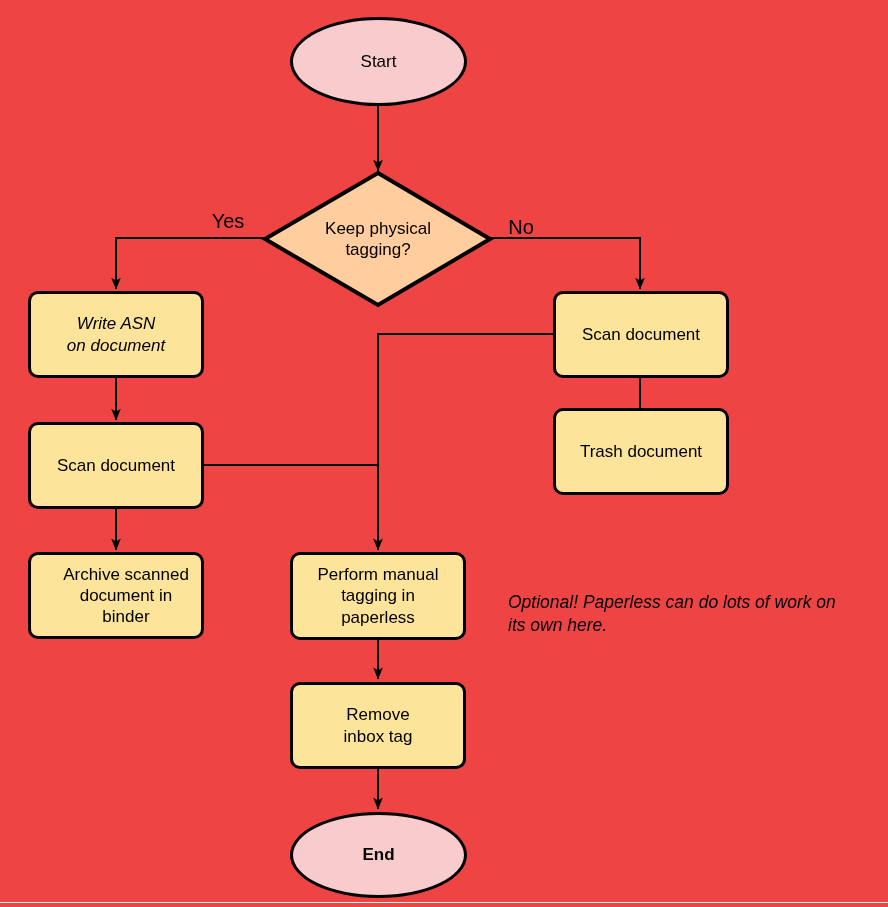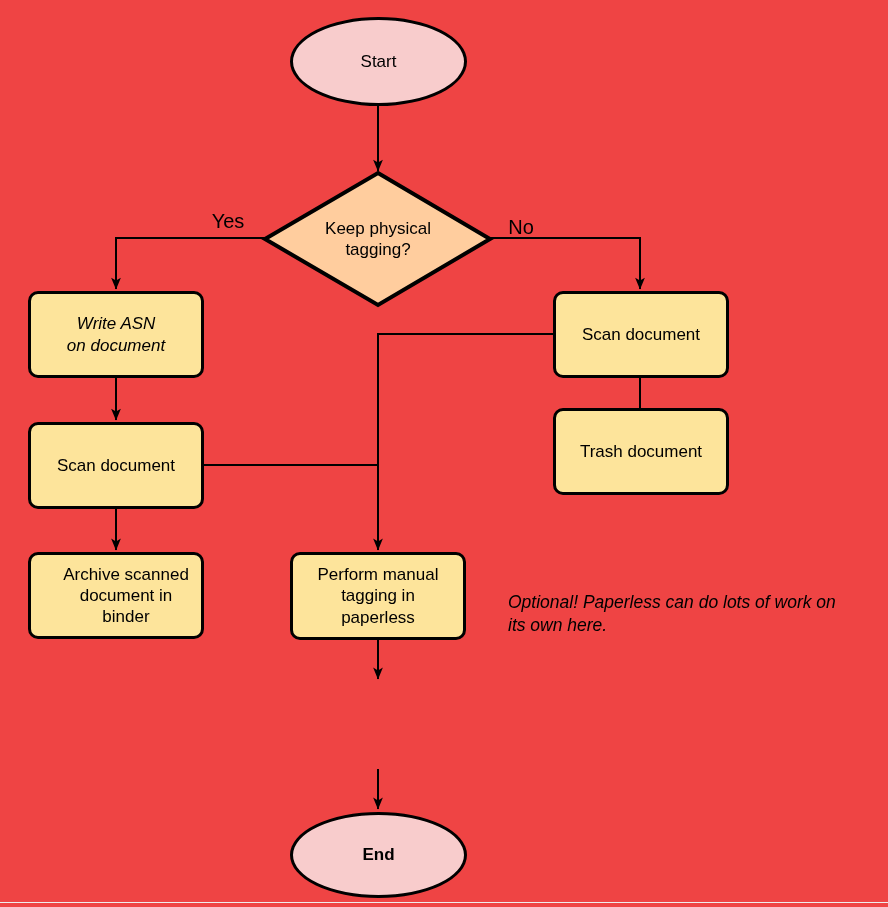--- a/index.html
+++ b/index.html
@@ -113,20 +113,24 @@
 
   <div class="node process" style="left:290px;top:552px;width:176px;height:88px;">
     <span>Perform manual
 tagging in
 paperless</span>
   </div>
 
   <div class="note">Optional! Paperless can do lots of work on
 its own here.</div>
 
+  <div class="node process" style="left:290px;top:682px;width:176px;height:87px;">
+    <span>Remove
+inbox tag</span>
+  </div>
 
   <div class="node terminal" style="left:290px;top:812px;width:177px;height:86px;font-weight:bold;">
     <span>End</span>
   </div>
 
   <div class="page-bottom-edge"></div>
 
 </div>
 
 </body></html>

